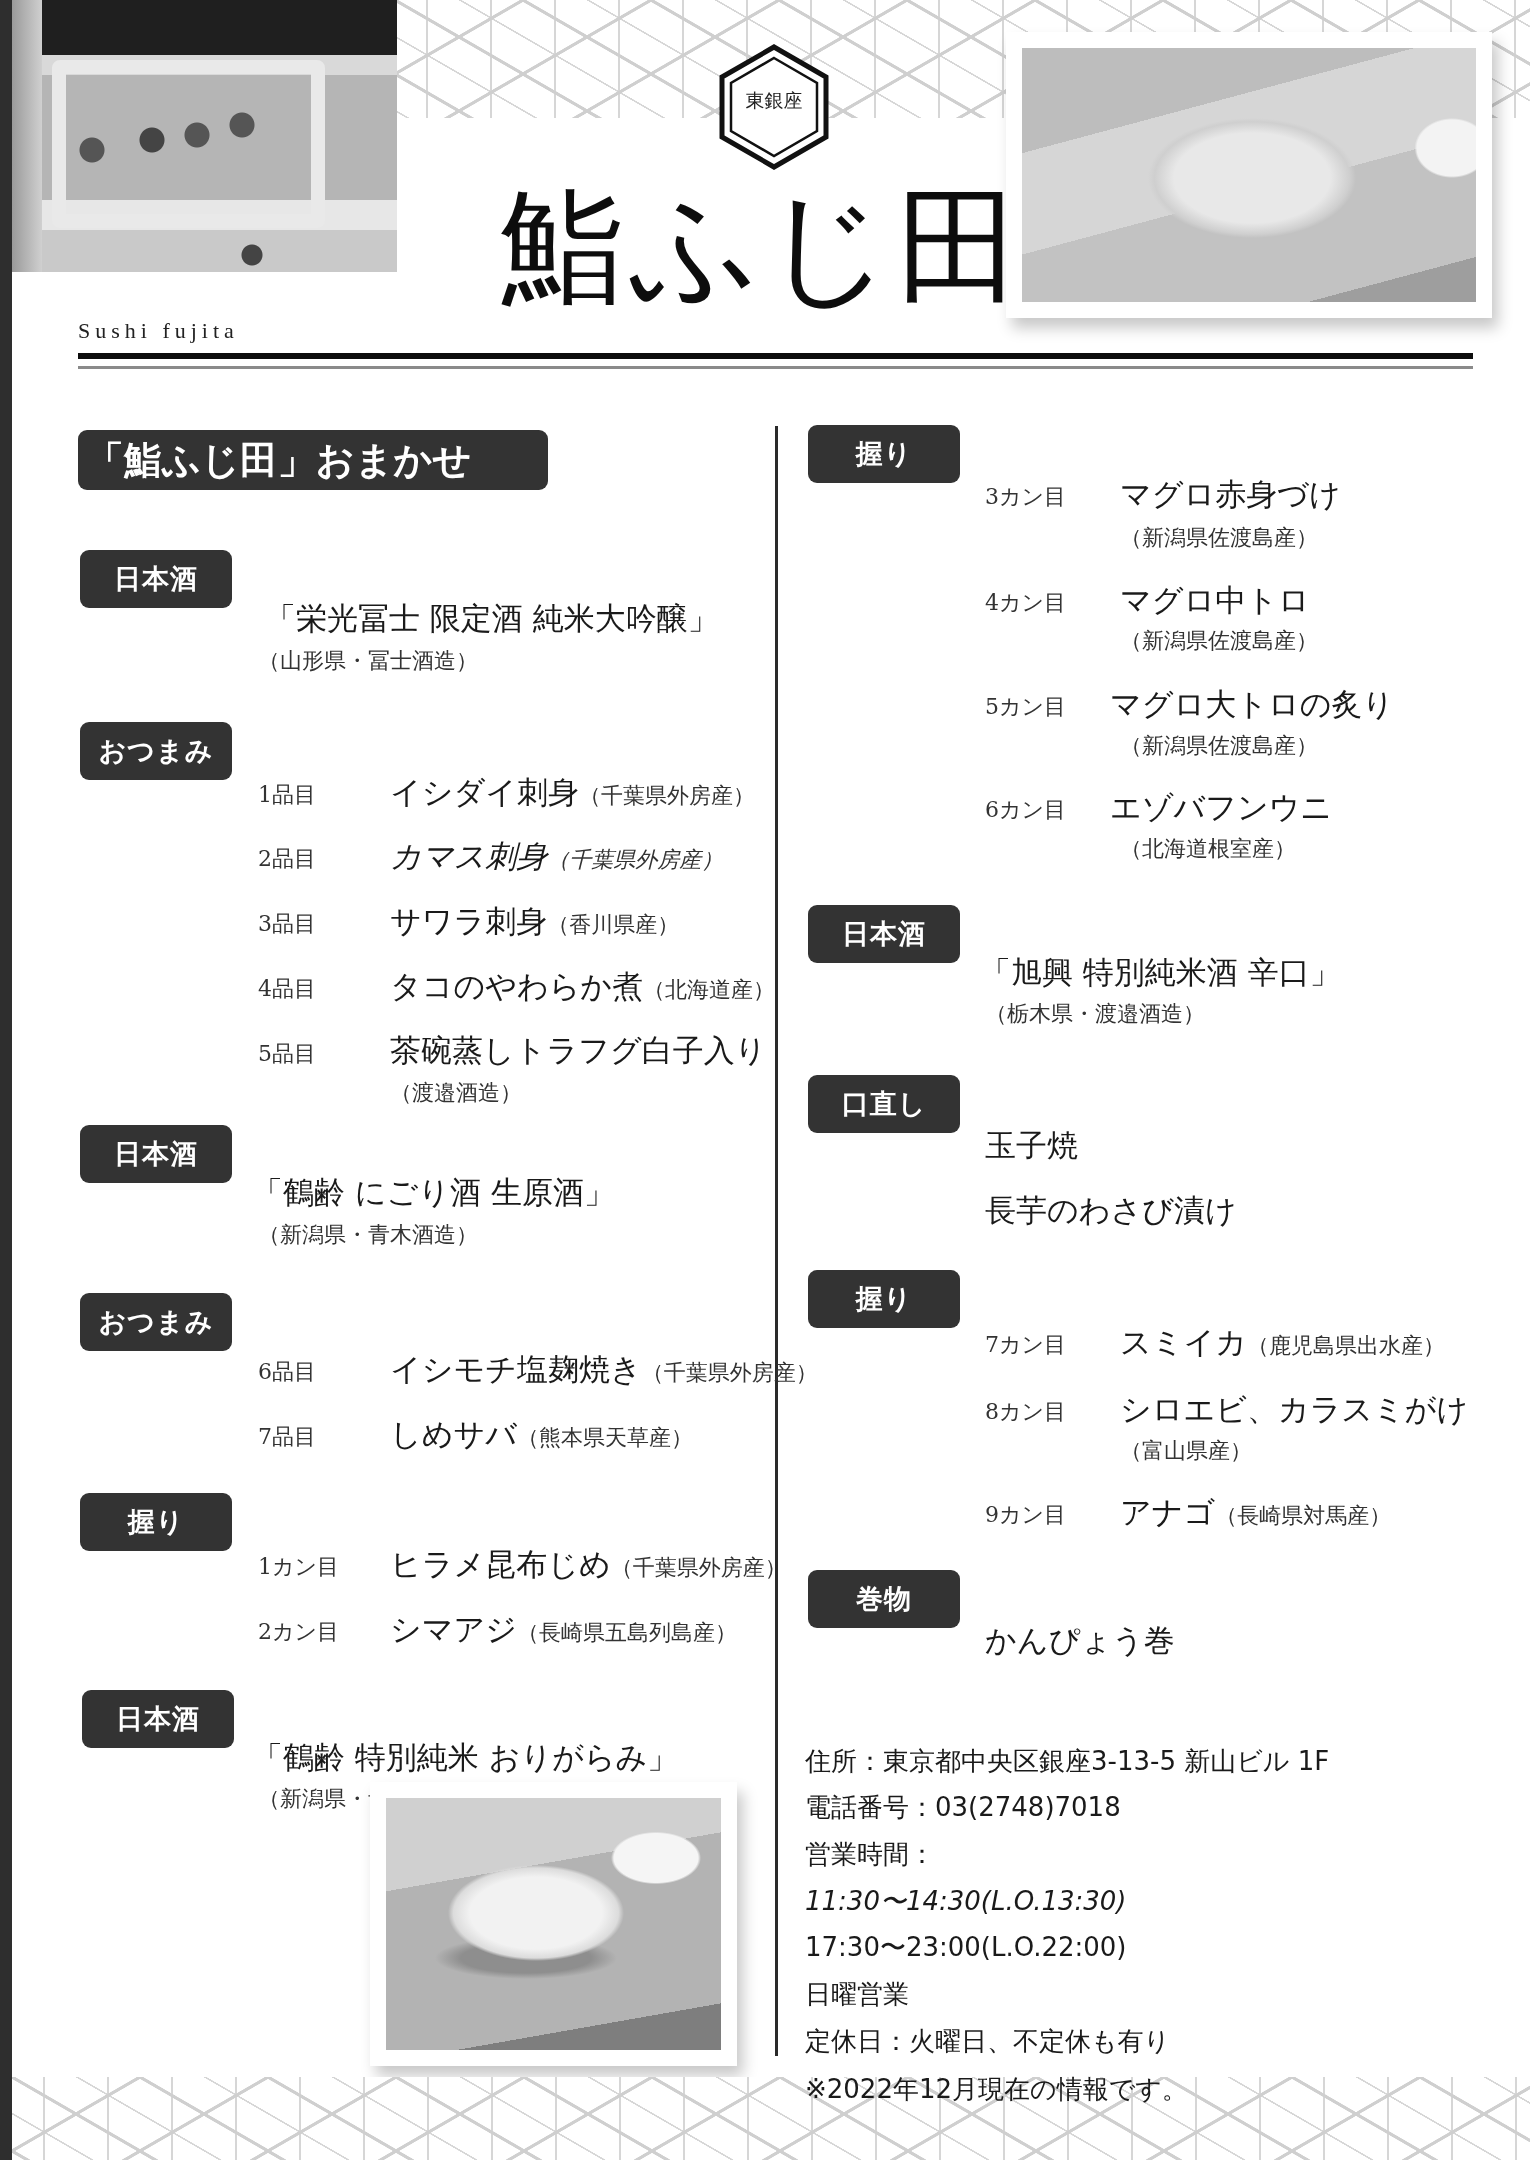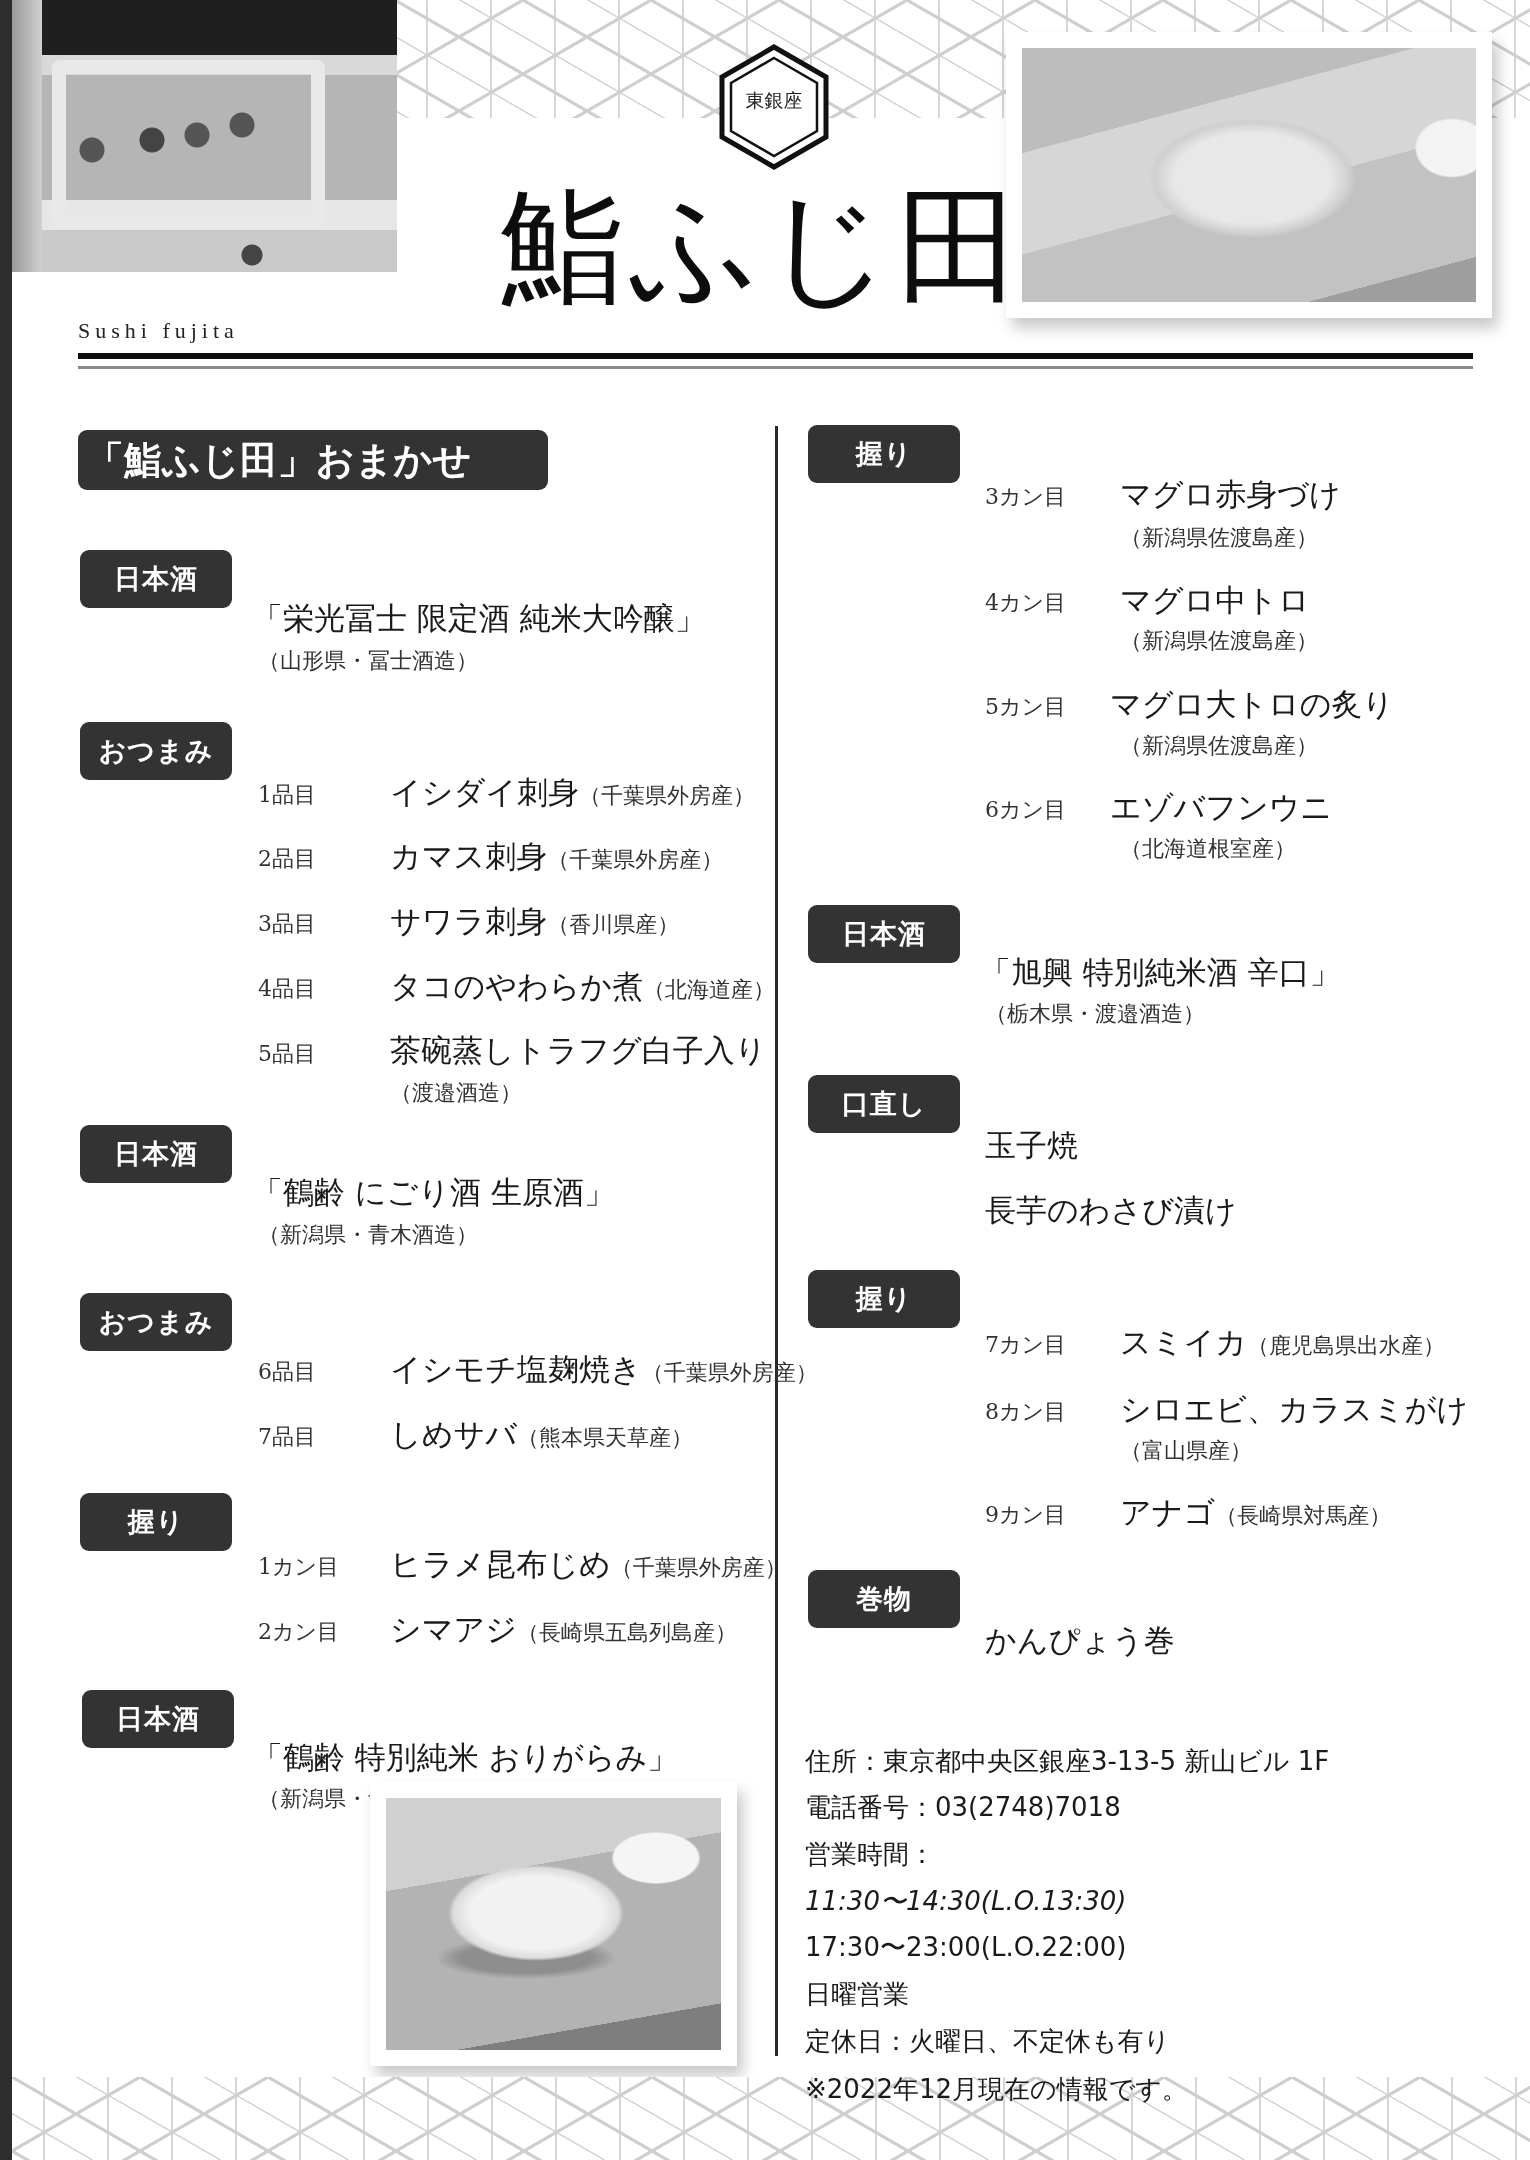--- a/index.html
+++ b/index.html
@@ -108,30 +108,30 @@
 <div class="title-main">鮨ふじ田</div>
 <div class="subtitle">Sushi fujita</div>
 <div class="rule-thick"></div>
 <div class="rule-thin"></div>
 
 <div class="col-divider"></div>
 
 <div class="tag tag-omakase">「鮨ふじ田」おまかせ</div>
 
 <div class="tag" style="left:80px; top:550px;">日本酒</div>
-<div class="t sake-name" style="left:252px; top:556px;">「栄光冨士 限定酒 純米大吟醸」</div>
+<div class="t sake-name" style="left:265px; top:556px;">「栄光冨士 限定酒 純米大吟醸」</div>
 <div class="t sake-origin" style="left:258px; top:604px;">（山形県・冨士酒造）</div>
 
 <div class="tag" style="left:80px; top:722px;">おつまみ</div>
 
 <div class="t count" style="left:258px; top:738px;">1品目</div>
 <div class="t dish" style="left:390px; top:730px;"><span>イシダイ刺身</span><span class="orig">（千葉県外房産）</span></div>
 
 <div class="t count" style="left:258px; top:802px;">2品目</div>
-<div class="t dish" style="left:390px; top:794px;"><span>カマス刺身</span><span class="orig">（千葉県外房産）</span></div>
+<div class="t dish" style="left:390px; top:794px;font-style:italic;"><span>カマス刺身</span><span class="orig">（千葉県外房産）</span></div>
 
 <div class="t count" style="left:258px; top:867px;">3品目</div>
 <div class="t dish" style="left:390px; top:859px;"><span>サワラ刺身</span><span class="orig">（香川県産）</span></div>
 
 <div class="t count" style="left:258px; top:932px;">4品目</div>
 <div class="t dish" style="left:390px; top:924px;"><span>タコのやわらか煮</span><span class="orig">（北海道産）</span></div>
 
 <div class="t count" style="left:258px; top:997px;">5品目</div>
 <div class="t dish" style="left:390px; top:988px;">茶碗蒸しトラフグ白子入り</div>
 <div class="t origin-below" style="left:390px; top:1036px;">（渡邉酒造）</div>

